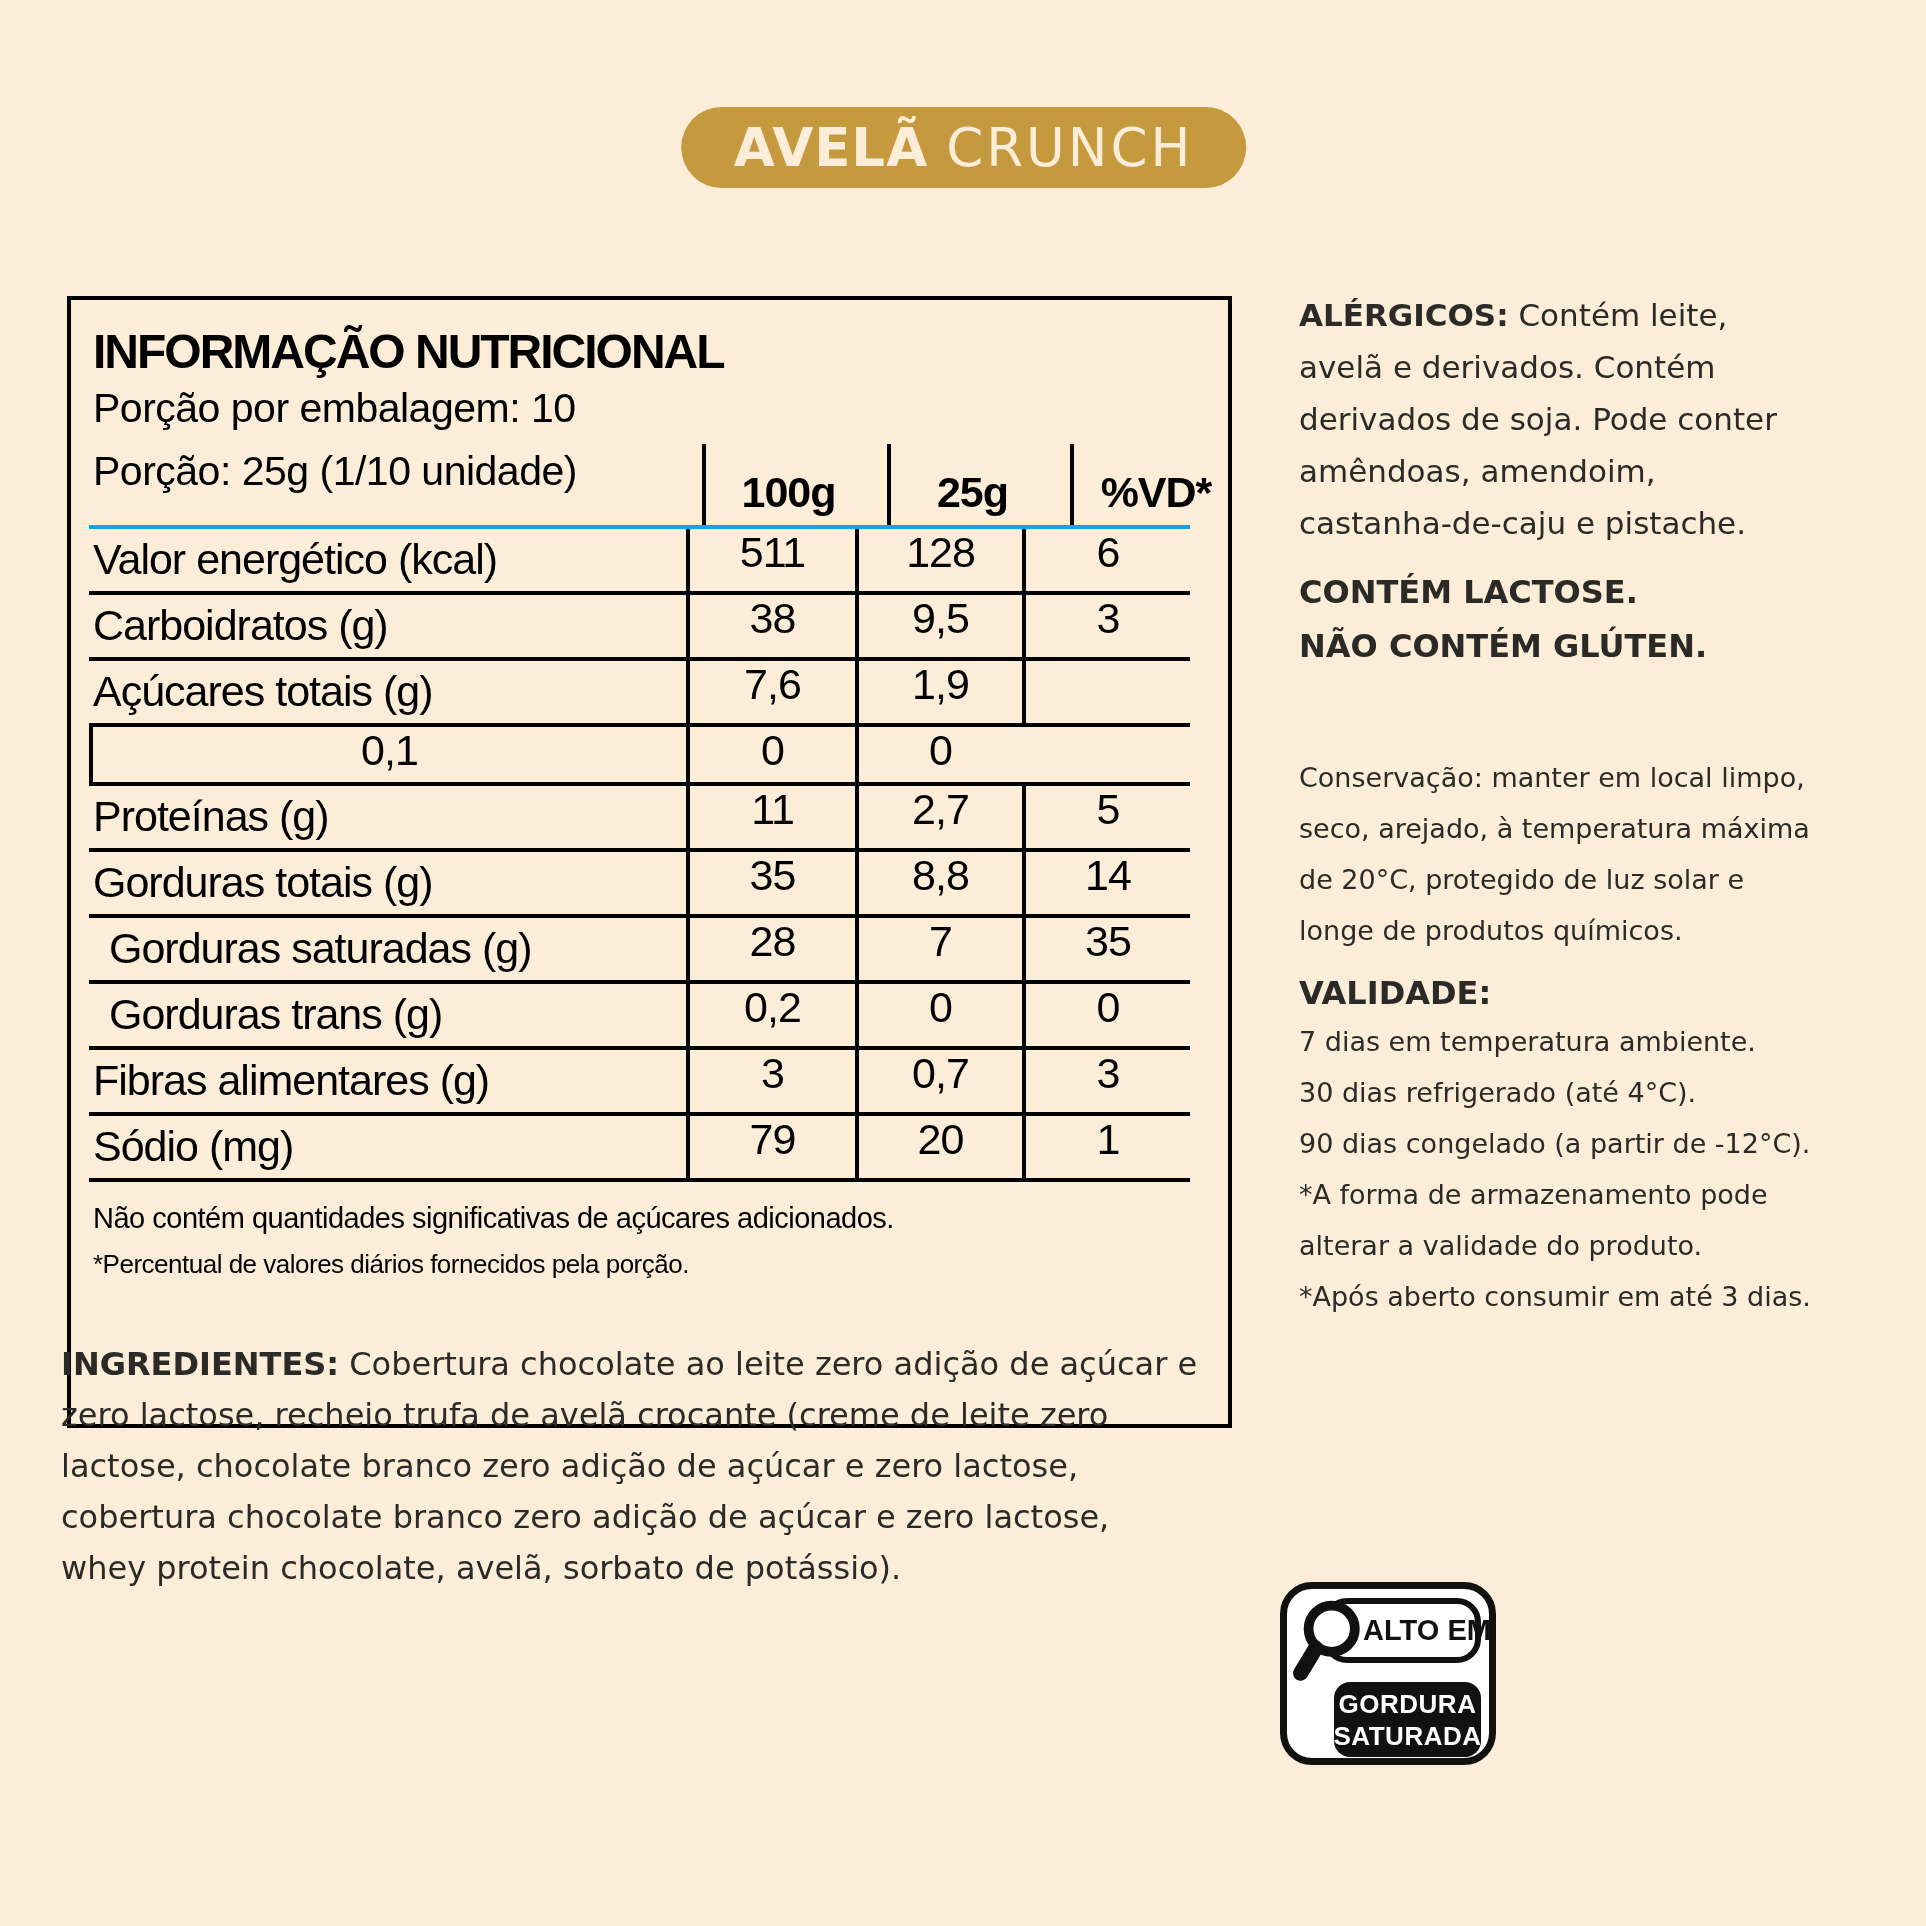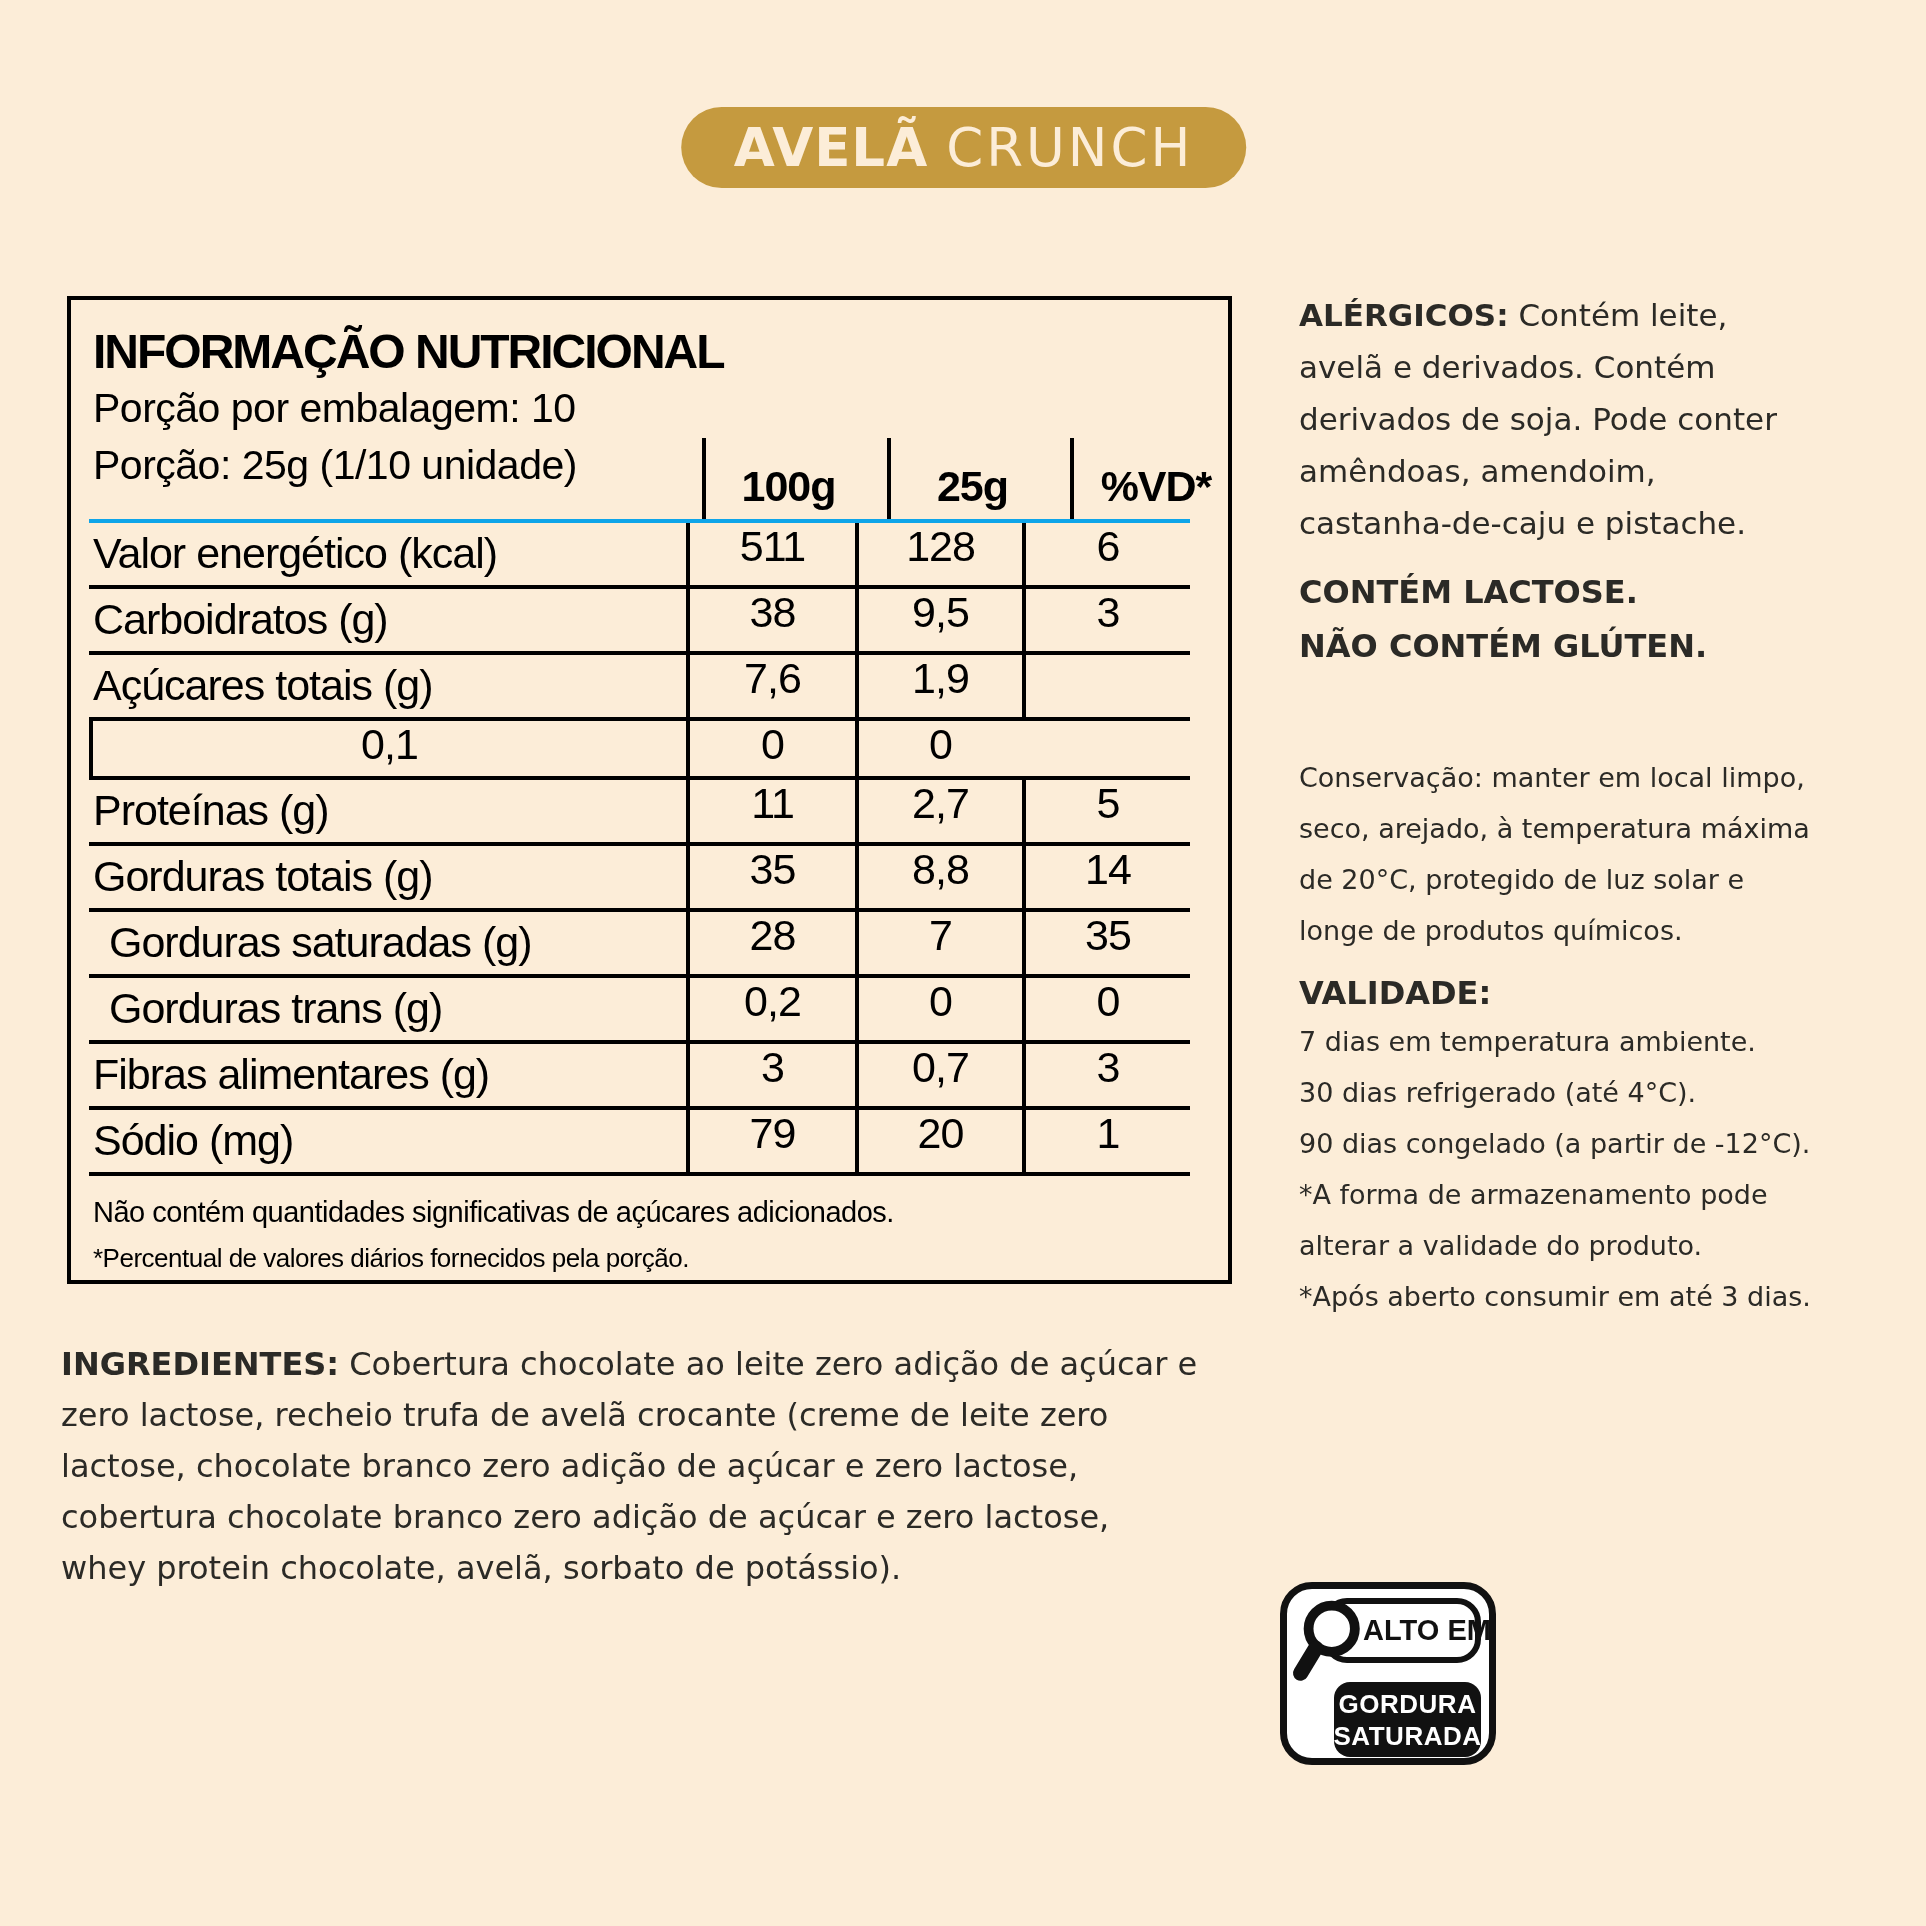--- a/index.html
+++ b/index.html
@@ -12,27 +12,27 @@
   
   .badge {
     position:absolute; top:107px; left:50%; transform:translateX(-50%);
     height:81px; border-radius:42px; padding:0 53px;
     display:flex; align-items:center; gap:18px; white-space:nowrap;
   }
   .badge .b-bold { font-weight:bold; font-size:53px; letter-spacing:1px; }
   .badge .b-light { font-weight:normal; font-size:53px; letter-spacing:3px; }
   
   .tbox {
-    position:absolute; left:67px; top:296px; width:1165px; height:988px;
+    position:absolute; left:67px; top:296px; width:1165px; height:1132px;
     border:4px solid #000; background:transparent; color:#000;
     font-family:"Liberation Sans", sans-serif;
     padding:16px 38px 0 18px;
   }
   .t-title { font-size:48px; font-weight:bold; letter-spacing:-2px; margin:8px 0 6px 4px; }
-  .t-line  { font-size:41px; letter-spacing:-0.5px; margin:4px 0 6px 4px; }
+  .t-line  { font-size:41px; letter-spacing:-0.5px; margin:4px 0 12px 4px; }
   .grid4 { display:grid; grid-template-columns:597px 169px 167px 168px; }
   .hrow  { height:85px; border-bottom:4px solid #0ea5e9;gap:16px; }
   .hrow .hlabel {
     font-size:41px; letter-spacing:-0.5px; display:flex;
     align-items:flex-start; padding:4px 0 0 4px;
   }
   .hrow .hcell {
     border-left:4px solid #000; display:flex; align-items:flex-end;
     justify-content:center; font-weight:bold; font-size:43px;
     padding-bottom:8px; letter-spacing:-1px;

